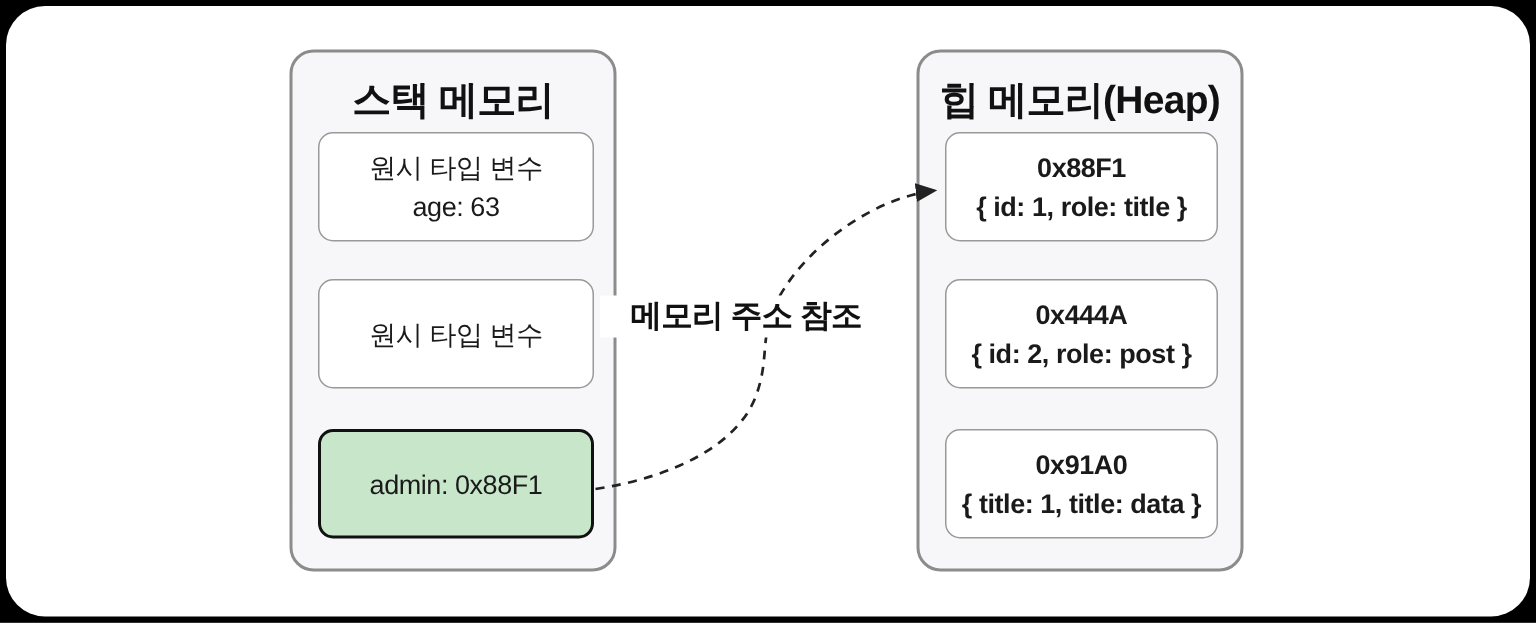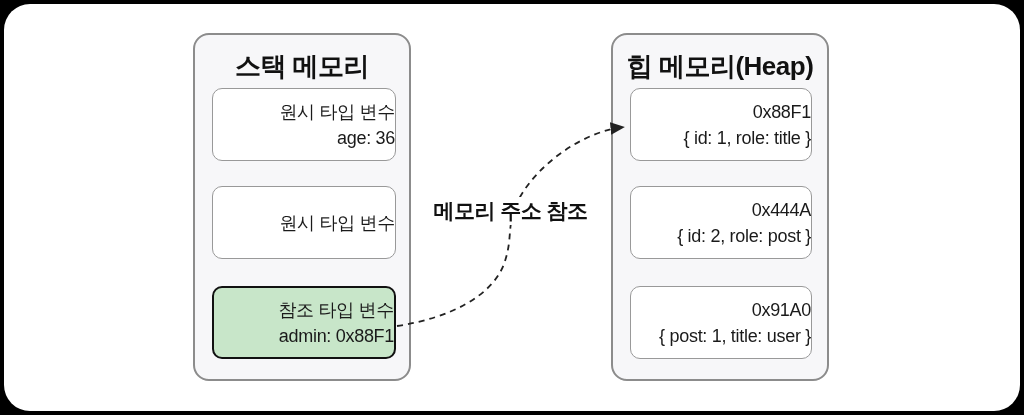--- a/index.html
+++ b/index.html
@@ -44,47 +44,47 @@
   .mem-box {
     position: absolute;
     width: 184px;
     height: 73px;
     background: #ffffff;
     border: 1.6px solid #999999;
     border-radius: 10px;
     box-sizing: border-box;
     display: flex;
     flex-direction: column;
-    align-items: flex-end;
+    align-items: center;
     justify-content: center;
     text-align: center;
     color: #1a1a1a;
     font-size: 18px;
     line-height: 26px;
     letter-spacing: -0.3px;
   }
   .mem-box.highlight {
     background: #c8e6c9;
     border: 2.5px solid #111111;
   }
   .stack-col .mem-box { left: 212px; }
-  .heap-col  .mem-box { left: 630px; width: 182px; }
+  .heap-col  .mem-box { left: 630px; width: 182px; font-weight: bold; }
   .row-1 { top: 88px; }
   .row-2 { top: 186px; }
   .row-3 { top: 286px; }
   #arrow-layer {
     position: absolute;
     left: 0; top: 0;
     width: 1024px;
     height: 415px;
     pointer-events: none;
   }
   .pointer-label {
     position: absolute;
-    left: 413px;
+    left: 400px;
     top: 197px;
     width: 195px;
     background: #ffffff;
     text-align: center;
     font-size: 21px;
     font-weight: 700;
     color: #111111;
     line-height: 28px;
     letter-spacing: -0.5px;
   }
@@ -95,47 +95,46 @@
 <div id="stage">
   <div class="card"></div>
 
   <div class="container-box stack">
     <div class="container-title">스택 메모리(Stack)</div>
   </div>
 
   <div class="stack-col">
     <div class="mem-box row-1">
       <div>원시 타입 변수</div>
-      <div>age: 36</div>
+      <div>age: 63</div>
     </div>
     <div class="mem-box row-2">
       <div>원시 타입 변수</div>
     </div>
     <div class="mem-box row-3 highlight">
-      <div>참조 타입 변수</div>
       <div>admin: 0x88F1</div>
     </div>
   </div>
 
   <div class="container-box heap">
     <div class="container-title">힙 메모리(Heap)</div>
   </div>
 
   <div class="heap-col">
     <div class="mem-box row-1">
       <div>0x88F1</div>
       <div>{ id: 1, role: title }</div>
     </div>
     <div class="mem-box row-2">
       <div>0x444A</div>
       <div>{ id: 2, role: post }</div>
     </div>
     <div class="mem-box row-3">
       <div>0x91A0</div>
-      <div>{ post: 1, title: user }</div>
+      <div>{ title: 1, title: data }</div>
     </div>
   </div>
 
   <svg id="arrow-layer" viewBox="0 0 1024 415" xmlns="http://www.w3.org/2000/svg">
     <defs>
       <marker id="arrowhead" markerWidth="9" markerHeight="8" refX="7.5" refY="4" orient="auto">
         <path d="M0,0.5 L8,4 L0,7.5 Z" fill="#222222"></path>
       </marker>
     </defs>
     <path d="M 397 326

